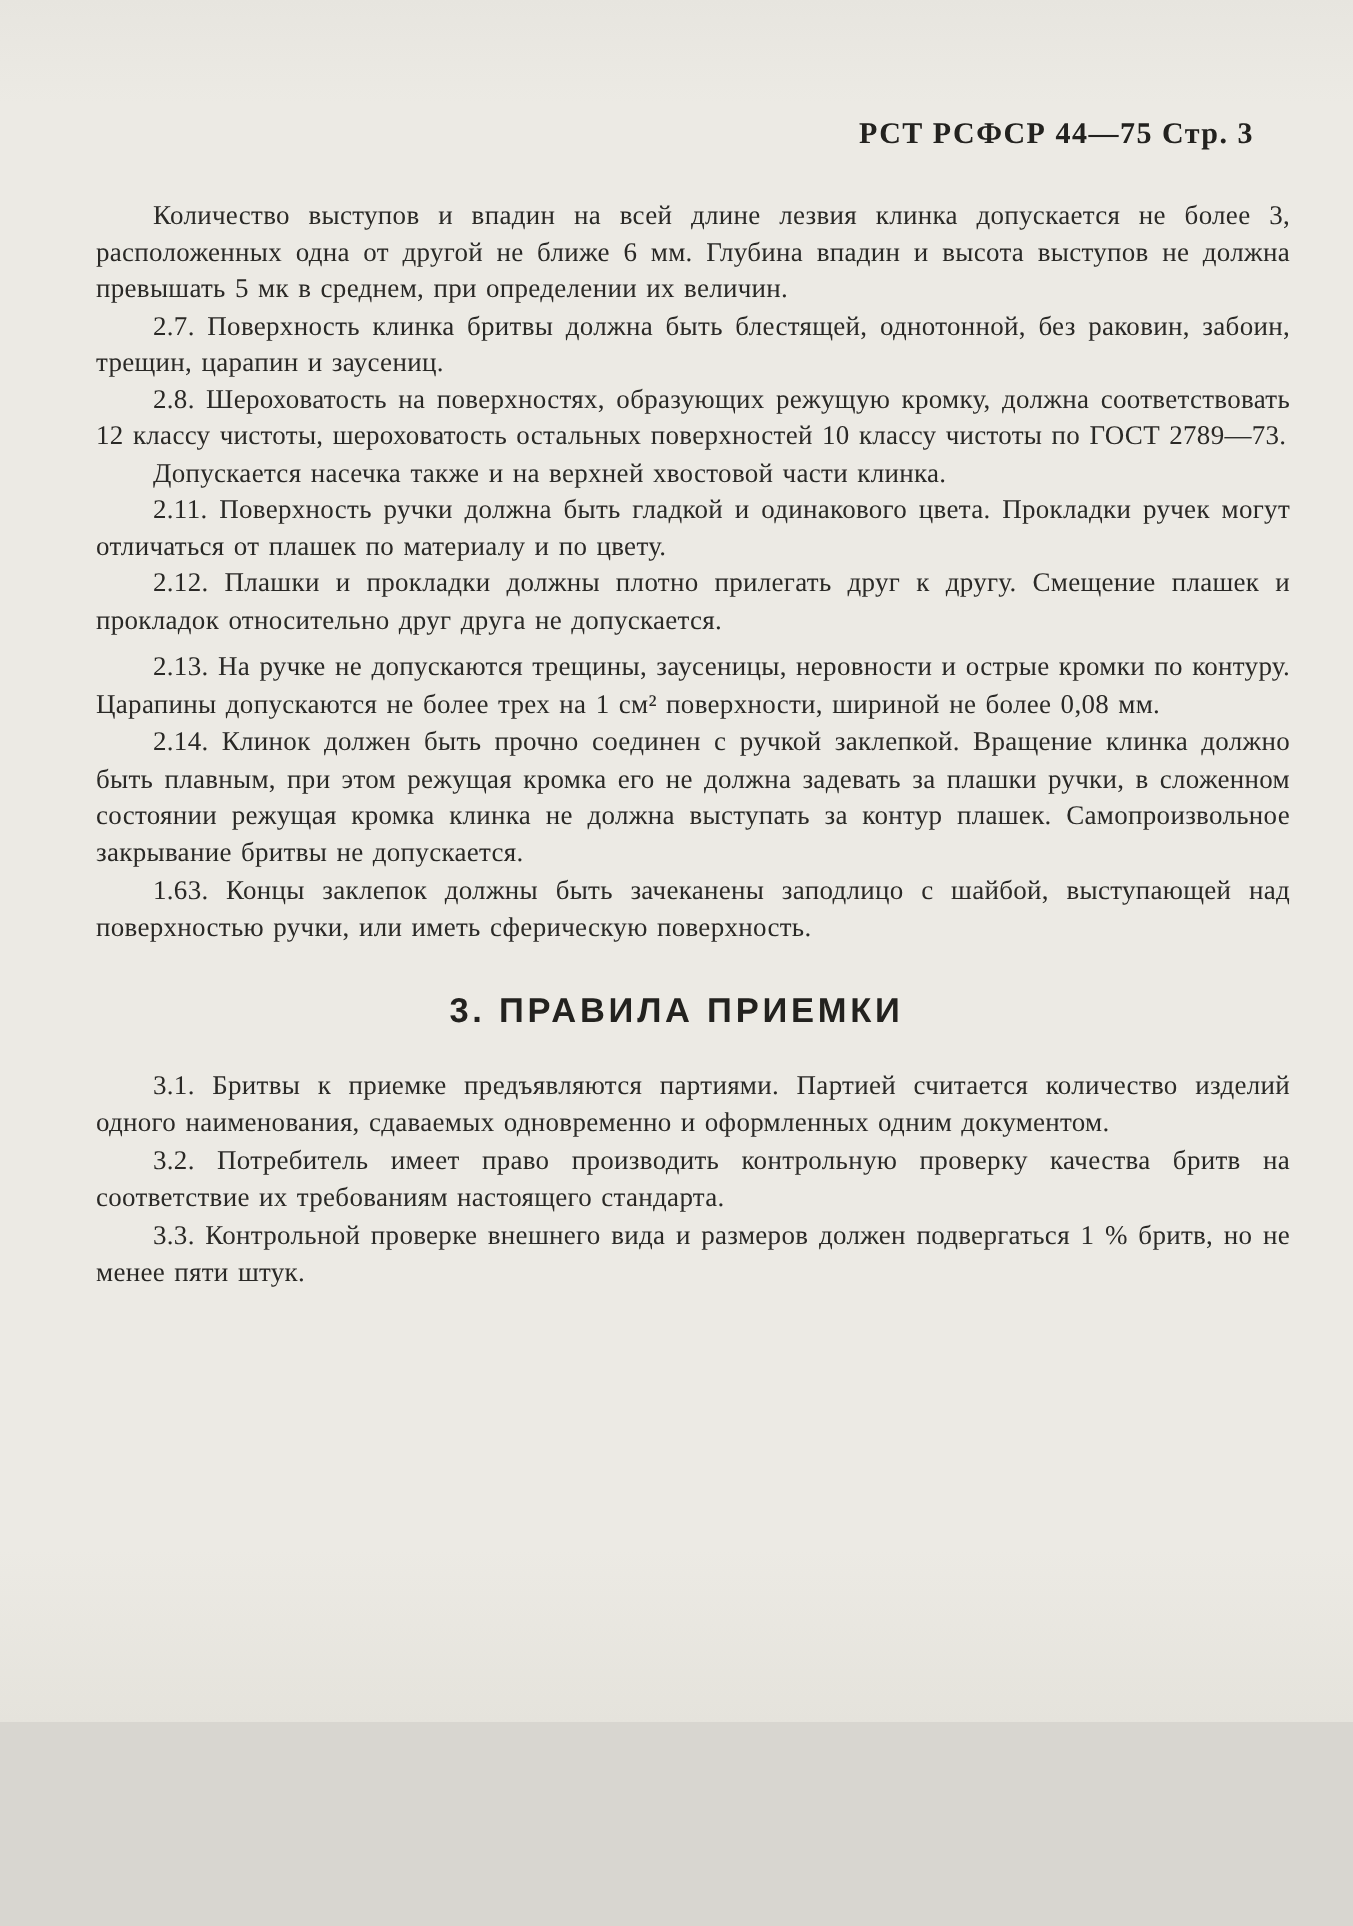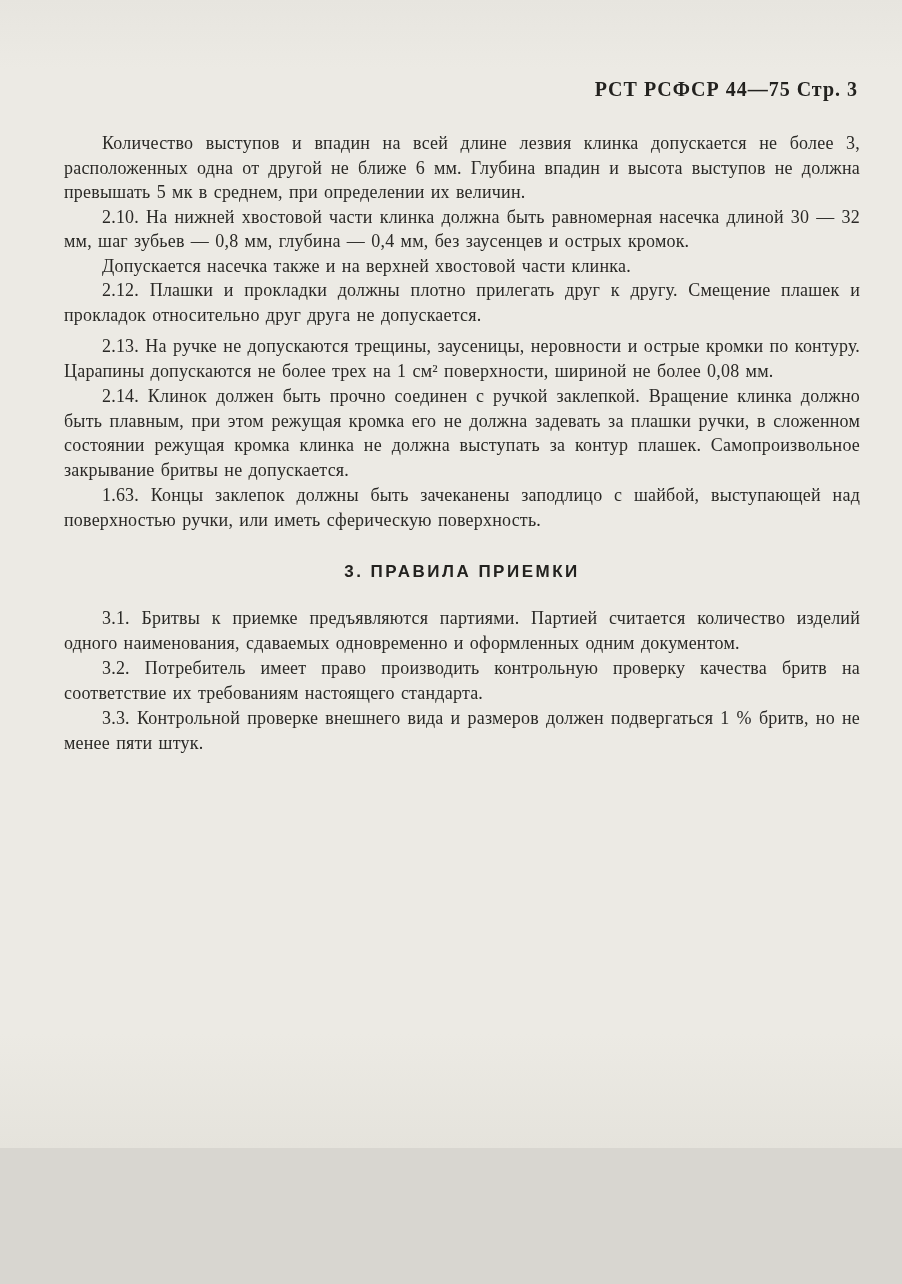--- a/index.html
+++ b/index.html
@@ -14,21 +14,21 @@
   }
   .page {
     position: relative;
     width: 902px;
     height: 1148px;
     box-sizing: border-box;
     background:
       linear-gradient(180deg, #e7e5df 0%, #eceae4 6%, #eceae4 90%, #e5e3dc 100%),
       #eceae4;
     color: #262522;
-    padding: 78px 42px 0 64px;
+    padding: 78px 64px 0 64px;
     overflow: hidden;
   }
   .running-head {
     text-align: right;
     font-weight: bold;
     font-size: 20px;
     letter-spacing: 1px;
     color: #23221f;
     margin: 0 2px 30px 0;
   }
@@ -45,36 +45,38 @@
     letter-spacing: 0.2px;
     color: #2a2926;
   }
   .mt-sm { margin-top: 7px; }
   .mt-md { margin-top: 1px; }
   .section-heading {
     margin: 30px 0 24px 0;
     text-align: center;
     font-family: "Liberation Sans", sans-serif;
     font-weight: bold;
-    font-size: 17px;
+    font-size: 23px;
     letter-spacing: 2.5px;
     color: #23221f;
   }
 </style>
 </head>
 <body>
 
 <div class="page">
 
   <div class="running-head">РСТ РСФСР 44—75 Стр. 3</div>
 
   <div class="body-block">
     <p class="para">Количество выступов и впадин на всей длине лезвия клинка допускается не более 3, расположенных одна от другой не ближе 6 мм. Глубина впадин и высота выступов не должна превышать 5 мк в среднем, при определении их величин.</p>
-    <p class="para">2.10. На нижней хвостовой части клинка должна быть равномерная насечка длиной 30 — 32 мм, шаг зубьев — 0,8 мм, глубина — 0,4 мм, без заусенцев и острых кромок.</p>
+    <p class="para">2.7. Поверхность клинка бритвы должна быть блестящей, однотонной, без раковин, забоин, трещин, царапин и заусениц.</p>
+    <p class="para">2.8. Шероховатость на поверхностях, образующих режущую кромку, должна соответствовать 12 классу чистоты, шероховатость остальных поверхностей 10 классу чистоты по ГОСТ 2789—73.</p>
     <p class="para">Допускается насечка также и на верхней хвостовой части клинка.</p>
+    <p class="para">2.11. Поверхность ручки должна быть гладкой и одинакового цвета. Прокладки ручек могут отличаться от плашек по материалу и по цвету.</p>
     <p class="para">2.12. Плашки и прокладки должны плотно прилегать друг к другу. Смещение плашек и прокладок относительно друг друга не допускается.</p>
     <p class="para mt-sm">2.13. На ручке не допускаются трещины, заусеницы, неровности и острые кромки по контуру. Царапины допускаются не более трех на 1 см² поверхности, шириной не более 0,08 мм.</p>
     <p class="para mt-md">2.14. Клинок должен быть прочно соединен с ручкой заклепкой. Вращение клинка должно быть плавным, при этом режущая кромка его не должна задевать за плашки ручки, в сложенном состоянии режущая кромка клинка не должна  выступать за контур плашек. Самопроизвольное закрывание бритвы не допускается.</p>
     <p class="para mt-md">1.63. Концы заклепок должны  быть  зачеканены  заподлицо  с шайбой, выступающей над поверхностью ручки, или иметь сферическую поверхность.</p>
   </div>
 
   <h2 class="section-heading">3. ПРАВИЛА ПРИЕМКИ</h2>
 
   <div class="body-block">
     <p class="para mt-md">3.1. Бритвы к приемке предъявляются  партиями.  Партией считается количество изделий одного наименования,  сдаваемых одновременно и оформленных одним документом.</p>

